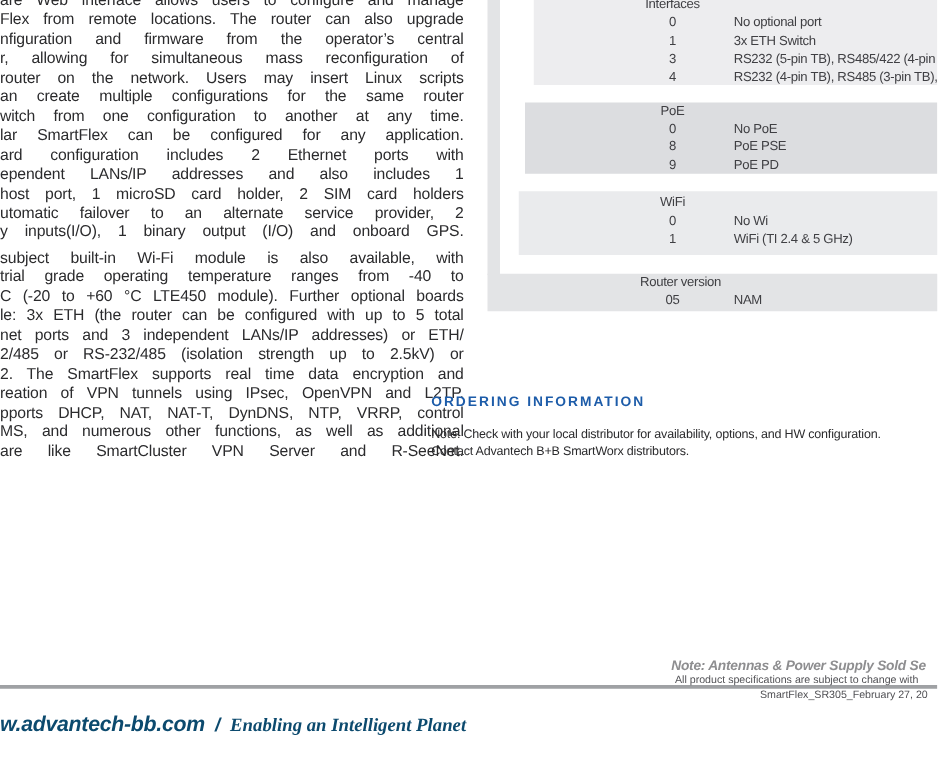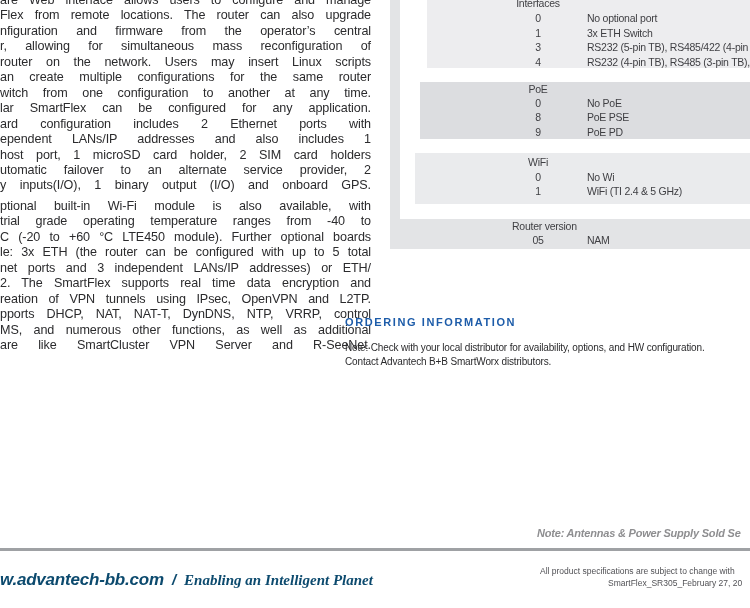--- a/index.html
+++ b/index.html
@@ -36,21 +36,21 @@
          line-height:14px;color:#2b2b2d;white-space:nowrap;}
 
   
   .sold-note{position:absolute;left:537px;top:527px;font-size:11px;font-weight:bold;
              font-style:italic;color:#8e8e90;white-space:nowrap;letter-spacing:-0.2px;}
   .rule{position:absolute;left:0;top:548px;width:750px;height:3px;background:#9fa1a4;}
   .site{position:absolute;left:0;top:570px;color:#0c4a6e;white-space:nowrap;}
   .url{font-size:17px;font-weight:bold;font-style:italic;letter-spacing:-0.2px;}
   .slash{font-size:15px;font-weight:bold;font-style:italic;margin:0 8px;}
   .tagline{font-family:"Liberation Serif",serif;font-size:15px;font-weight:bold;font-style:italic;}
-  .fineprint{position:absolute;top:566px;left:0;width:749px;height:30px;
+  .fineprint{position:absolute;top:538px;left:0;width:749px;height:30px;
              color:#515155;font-size:8.5px;}
   .fp1{position:absolute;left:540px;top:0;white-space:nowrap;}
   .fp2{position:absolute;left:608px;top:11.5px;white-space:nowrap;}
 </style>
 </head>
 <body>
 
 <div class="page">
 
   <div class="para p1">
@@ -63,25 +63,26 @@
     <div class="jline">witch from one configuration to another at any time.</div>
     <div class="jline">lar SmartFlex can be configured for any application.</div>
     <div class="jline">ard configuration includes 2 Ethernet ports with</div>
     <div class="jline">ependent LANs/IP addresses and also includes 1</div>
     <div class="jline">host port, 1 microSD card holder, 2 SIM card holders</div>
     <div class="jline">utomatic failover to an alternate service provider, 2</div>
     <div class="jline">y inputs(I/O), 1 binary output (I/O) and onboard GPS.</div>
   </div>
 
   <div class="para p2">
-    <div class="jline">ptional built-in Wi-Fi module is also available, with</div>
+    <div class="jline">subject built-in Wi-Fi module is also available, with</div>
     <div class="jline">trial grade operating temperature ranges from -40 to</div>
     <div class="jline">C (-20 to +60 °C LTE450 module). Further optional boards</div>
     <div class="jline">le: 3x ETH (the router can be configured with up to 5 total</div>
     <div class="jline">net ports and 3 independent LANs/IP addresses) or ETH/</div>
+    <div class="jline">2/485 or RS-232/485 (isolation strength up to 2.5kV) or</div>
     <div class="jline">2. The SmartFlex supports real time data encryption and</div>
     <div class="jline">reation of VPN tunnels using IPsec, OpenVPN and L2TP.</div>
     <div class="jline">pports DHCP, NAT, NAT-T, DynDNS, NTP, VRRP, control</div>
     <div class="jline">MS, and numerous other functions, as well as additional</div>
     <div class="jline">are like SmartCluster VPN Server and R-SeeNet.</div>
   </div>
 
   <div class="strip"></div>
 
   <div class="tblock s0">

